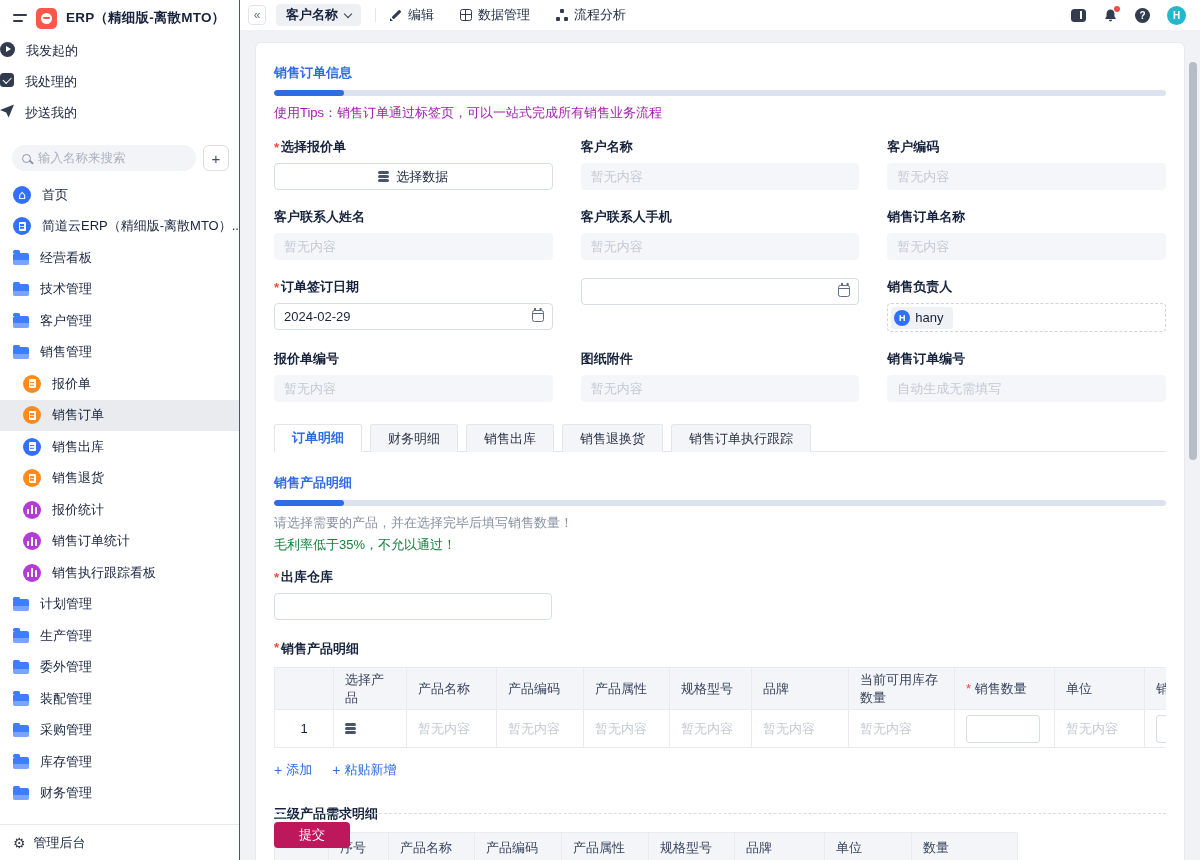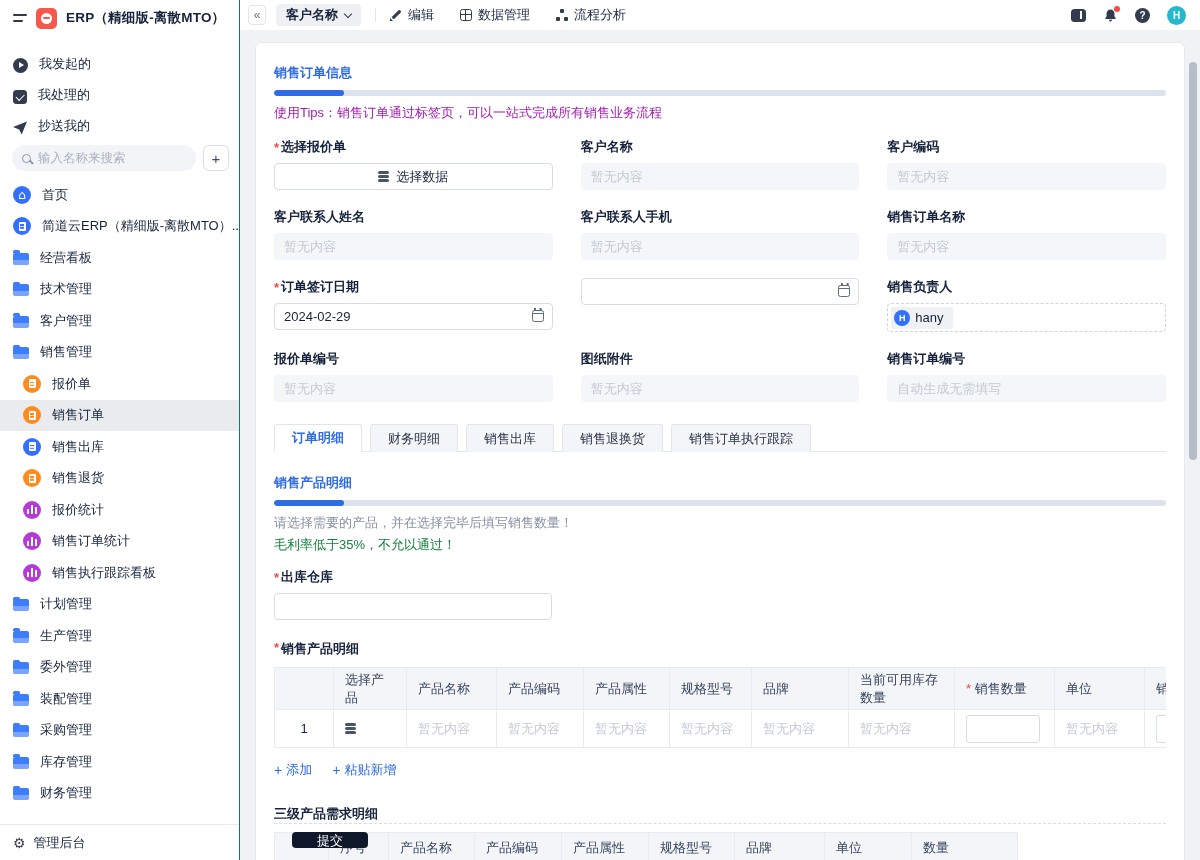--- a/index.html
+++ b/index.html
@@ -13,21 +13,21 @@
   .sb-header { height:32px; display:flex; align-items:center; gap:9px; padding:0 0 0 13px; margin-top:2px;}
   .ham { width:14px; display:flex; flex-direction:column; gap:3.5px; cursor:pointer;}
   .ham i { display:block; height:2px; background:#333c4e; border-radius:1px;}
   .ham i:last-child { width:10px; }
   .logo { width:21px; height:21px; border-radius:5px; background:#f8584a; display:flex; align-items:center; justify-content:center;}
   .logo i { width:11px; height:11px; border-radius:50%; background:#fff; position:relative; display:block;}
   .logo i::after { content:""; position:absolute; left:2px; top:4.2px; width:7px; height:2.6px; background:#f8584a; border-radius:1px;}
   .sb-title { font-weight:700; font-size:13.5px; letter-spacing:.2px; }
 
   .sb-top { margin-top:8px; }
-  .sb-item { height:31px; display:flex; align-items:flex-end; gap:11px; padding-left:13px; cursor:pointer; }
+  .sb-item { height:31px; display:flex; align-items:flex-start; gap:11px; cursor:pointer; }
   .sb-item .lbl { font-size:13px; }
   .play-icon { width:15px; height:15px; border-radius:50%; background:#333c4e; position:relative; }
   .play-icon::after { content:""; position:absolute; left:6px; top:4px; border-left:5px solid #fff;
     border-top:3.5px solid transparent; border-bottom:3.5px solid transparent;}
   .task-icon { width:14px; height:14px; background:#333c4e; border-radius:3.5px; position:relative;}
   .task-icon::after { content:""; position:absolute; left:3px; top:3.5px; width:7px; height:3.5px;
     border-left:1.6px solid #fff; border-bottom:1.6px solid #fff; transform:rotate(-45deg);}
   .send-icon { width:14px; height:14px; background:#333c4e;
     clip-path:polygon(0 42%,100% 4%,62% 96%,44% 60%,0 42%);}
 
@@ -140,21 +140,21 @@
   td { height:38px; color:#c3c9d4; background:#fff;}
   td.idx { color:#17233d; text-align:center; }
   .qty-input { width:96%; height:28px; border:1px solid #d8dde4; border-radius:3px; background:#fff;}
   .th-req::before { content:"* "; color:#f0483e; }
   .links { display:flex; gap:20px; margin-top:13px; }
   .link { color:#2e6ce5; cursor:pointer; display:flex; align-items:center; gap:4px;}
   .link .plus { font-size:14px; }
   .tbl-title2 { font-weight:700; margin-top:26px; }
   .submit-area { position:absolute; left:18px; right:18px; bottom:0; }
   .dashline { border-top:1px dashed #d9dde3; }
-  .submit-btn { margin:8px 0 12px 18px; width:76px; height:16px; background:#0f172a; color:#fff; border:none; border-radius:4px;
+  .submit-btn { margin:8px 0 12px 0; width:76px; height:26px; background:#be185d; color:#fff; border:none; border-radius:4px;
     font-size:13px; cursor:pointer; font-family:inherit;}
 </style>
 </head>
 <body>
 
 <div class="app">
 
   <aside class="sidebar">
     <div class="sb-header">
       <span class="ham">

